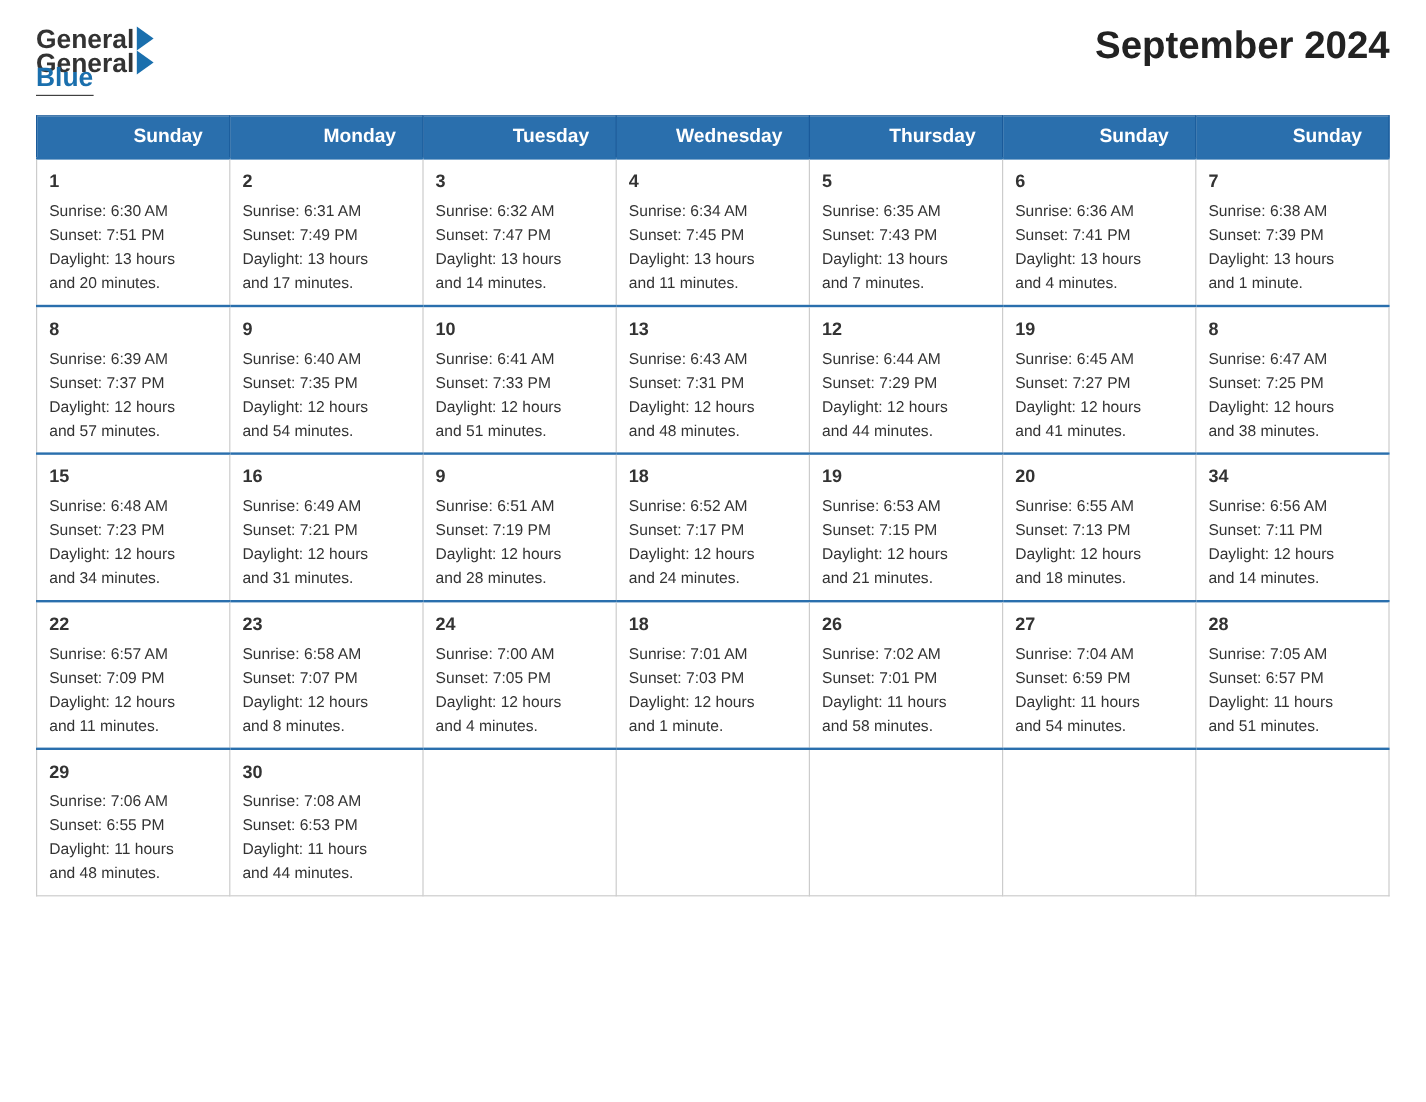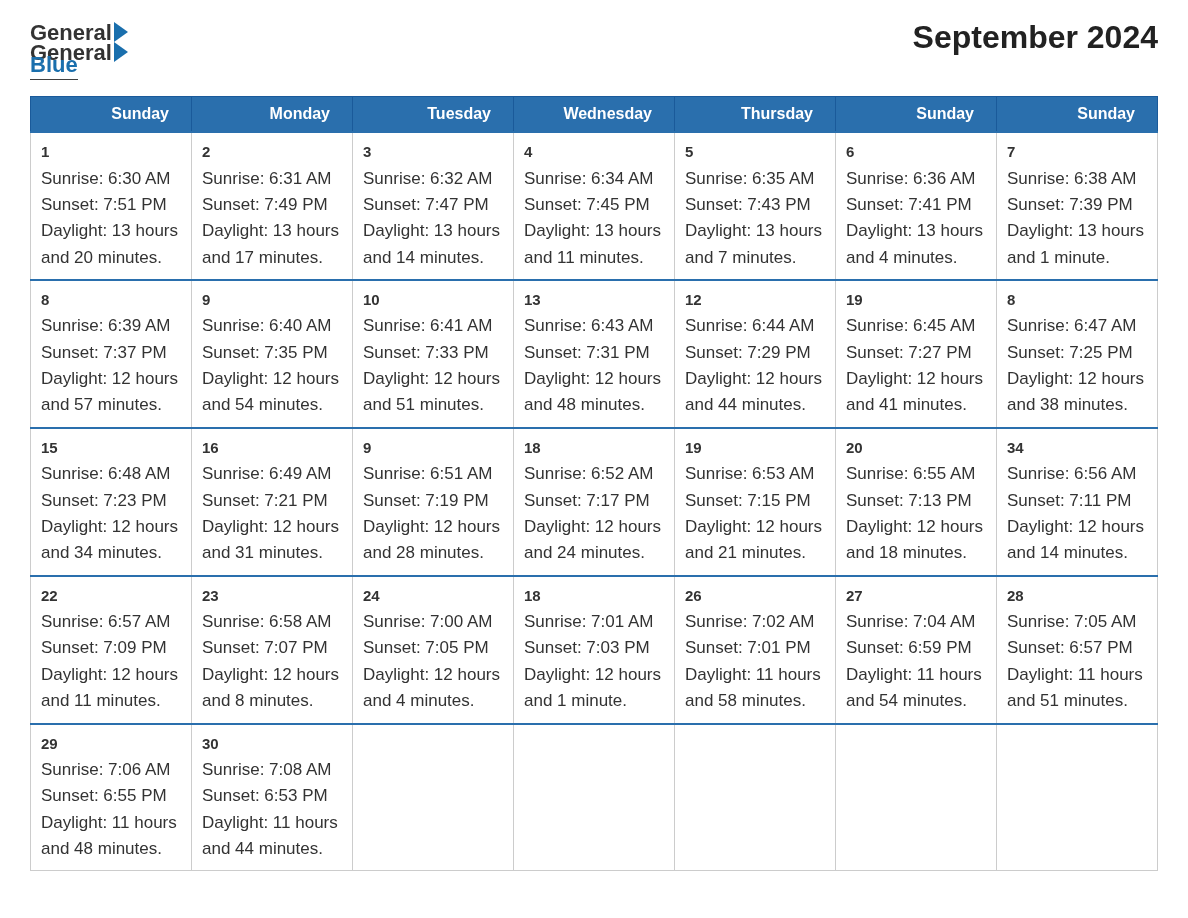--- a/index.html
+++ b/index.html
@@ -86,21 +86,21 @@
     }
     .day-number {
       font-size: 15px;
       font-weight: bold;
       color: #333;
       display: block;
       margin-bottom: 2px;
     }
     .day-info {
       color: #333;
-      font-size: 17px;
+      font-size: 13px;
       line-height: 1.55;
     }
     .empty-cell {
       background: #fff;
     }
   </style>
 </head>
 <body>
 
 <div class="header">

